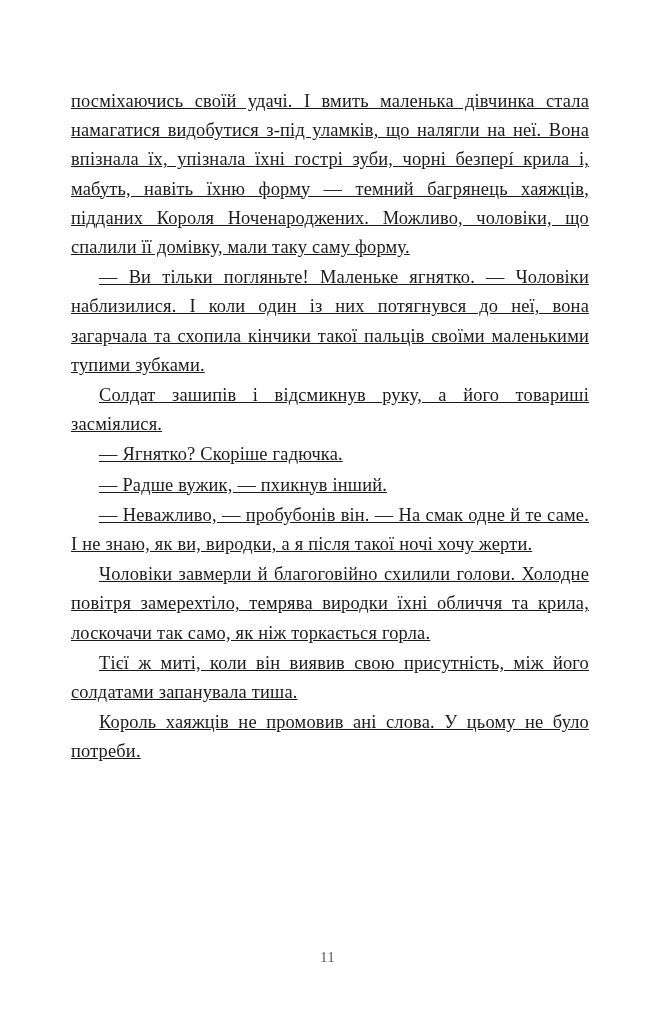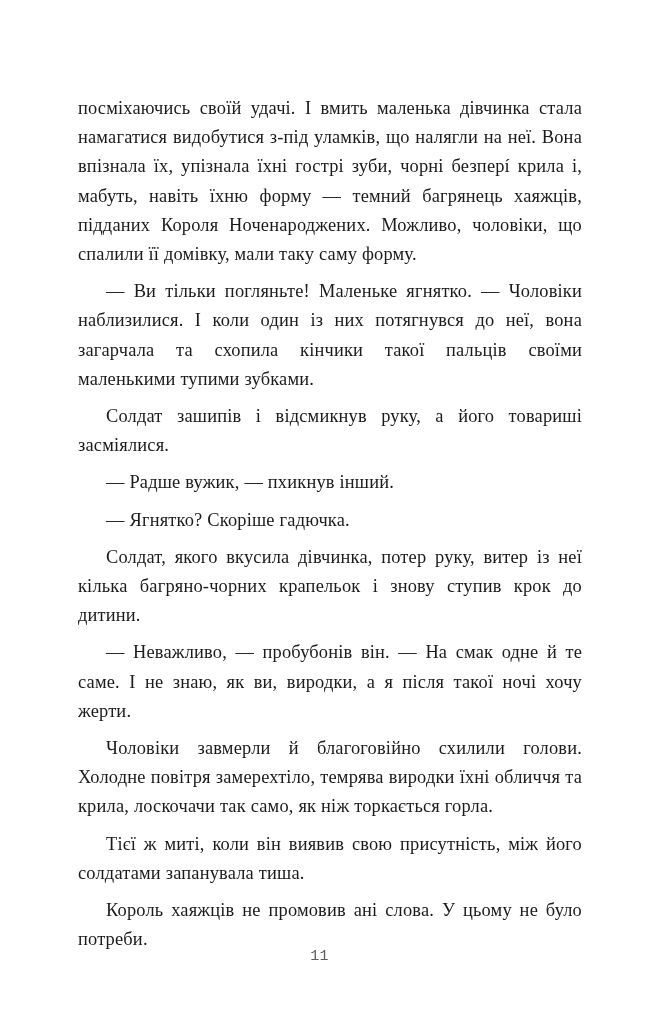--- a/index.html
+++ b/index.html
@@ -25,30 +25,31 @@
   }
 
   .text-block {
     position: absolute;
     left: 70px;
     top: 86px;
     width: 520px;
   }
 
   .para {
-    margin: 8px;
+    margin: 1px;
     font-size: 18.4px;
     line-height: 29.2px;
     color: #1b1b1e;
     text-align: justify;
     text-justify: inter-word;
     text-indent: 28px;
     hyphens: manual;
     letter-spacing: 0.01em;
     word-spacing: 0.005em;
+    text-decoration: underline;
   }
 
   
   .para.continuation {
     text-indent: 0;
   }
 
   
   .para:last-child {
     text-align: justify;
@@ -56,36 +57,36 @@
 
   .folio {
     position: absolute;
     left: 0;
     top: 947px;
     width: 639px;
     text-align: center;
     font-size: 15px;
     line-height: 20px;
     color: #5d5d63;
-    font-family: Liberation Mono, monospace;
+    font-family: Liberation Serif, serif;
     letter-spacing: 0.02em;
+    padding-left: 8px;
   }
 </style>
 </head>
 <body>
 
 <div class="page">
 
   <div class="text-block">
     <p class="para continuation">посміхаючись своїй удачі. І вмить маленька дівчинка стала намагатися видобутися з-під уламків, що налягли на неї. Вона впізнала їх, упізнала їхні гострі зуби, чорні безперí крила і, мабуть, навіть їхню форму — темний багрянець хаяжців, підданих Короля Ноченароджених. Можливо, чоловіки, що спалили її домівку, мали таку саму форму.</p>
     <p class="para">— Ви тільки погляньте! Маленьке ягнятко. — Чоловіки наблизилися. І коли один із них потягнувся до неї, вона загарчала та схопила кінчики такої пальців своїми маленькими тупими зубками.</p>
     <p class="para">Солдат зашипів і відсмикнув руку, а його товариші засміялися.</p>
+    <p class="para">— Ягнятко? Скоріше гадючка.</p>
     <p class="para">— Радше вужик, — пхикнув інший.</p>
-    <p class="para">— Ягнятко? Скоріше гадючка.</p>
-    <p class="para">Солдат, якого вкусила дівчинка, потер руку, витер із неї кілька багряно-чорних крапельок і знову ступив крок до дитини.</p>
     <p class="para">— Неважливо, — пробубонів він. — На смак одне й те саме. І не знаю, як ви, виродки, а я після такої ночі хочу жерти.</p>
     <p class="para">Чоловіки завмерли й благоговійно схилили голови. Холодне повітря замерехтіло, темрява виродки їхні обличчя та крила, лоскочачи так само, як ніж торкається горла.</p>
     <p class="para">Тієї ж миті, коли він виявив свою присутність, між його солдатами запанувала тиша.</p>
     <p class="para">Король хаяжців не промовив ані слова. У цьому не було потреби.</p>
   </div>
 
   <div class="folio">11</div>
 
 </div>
 

